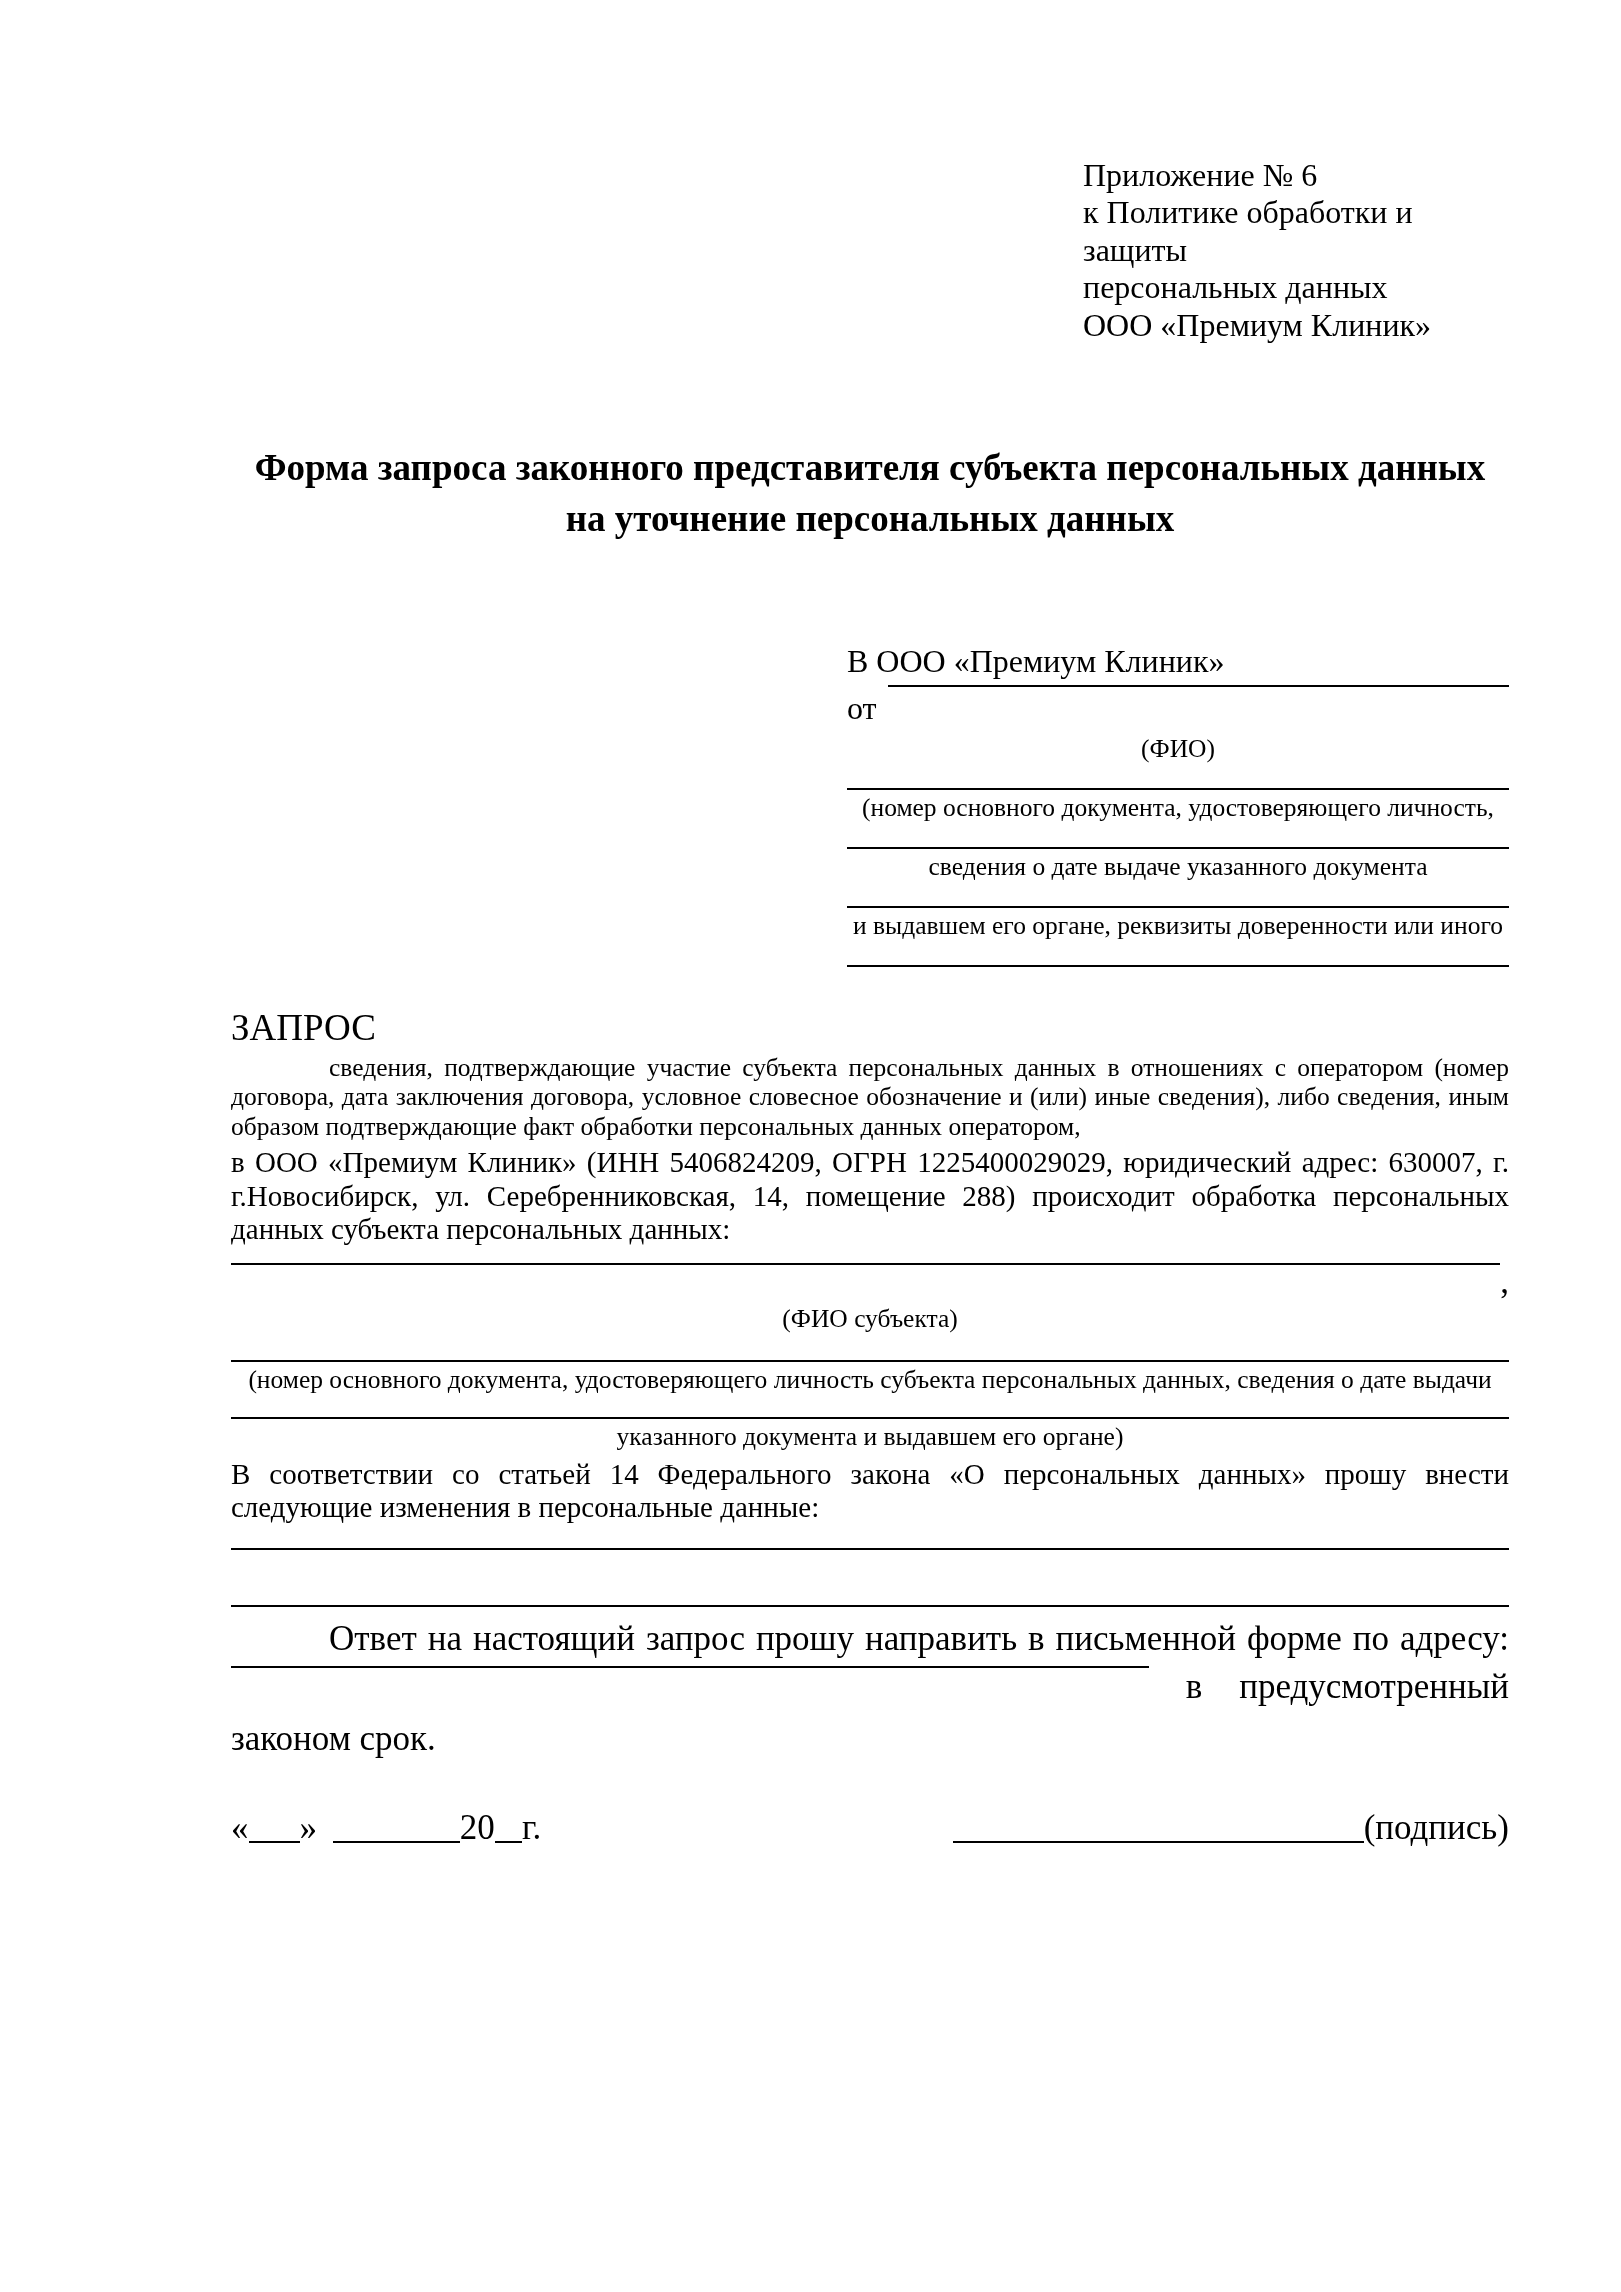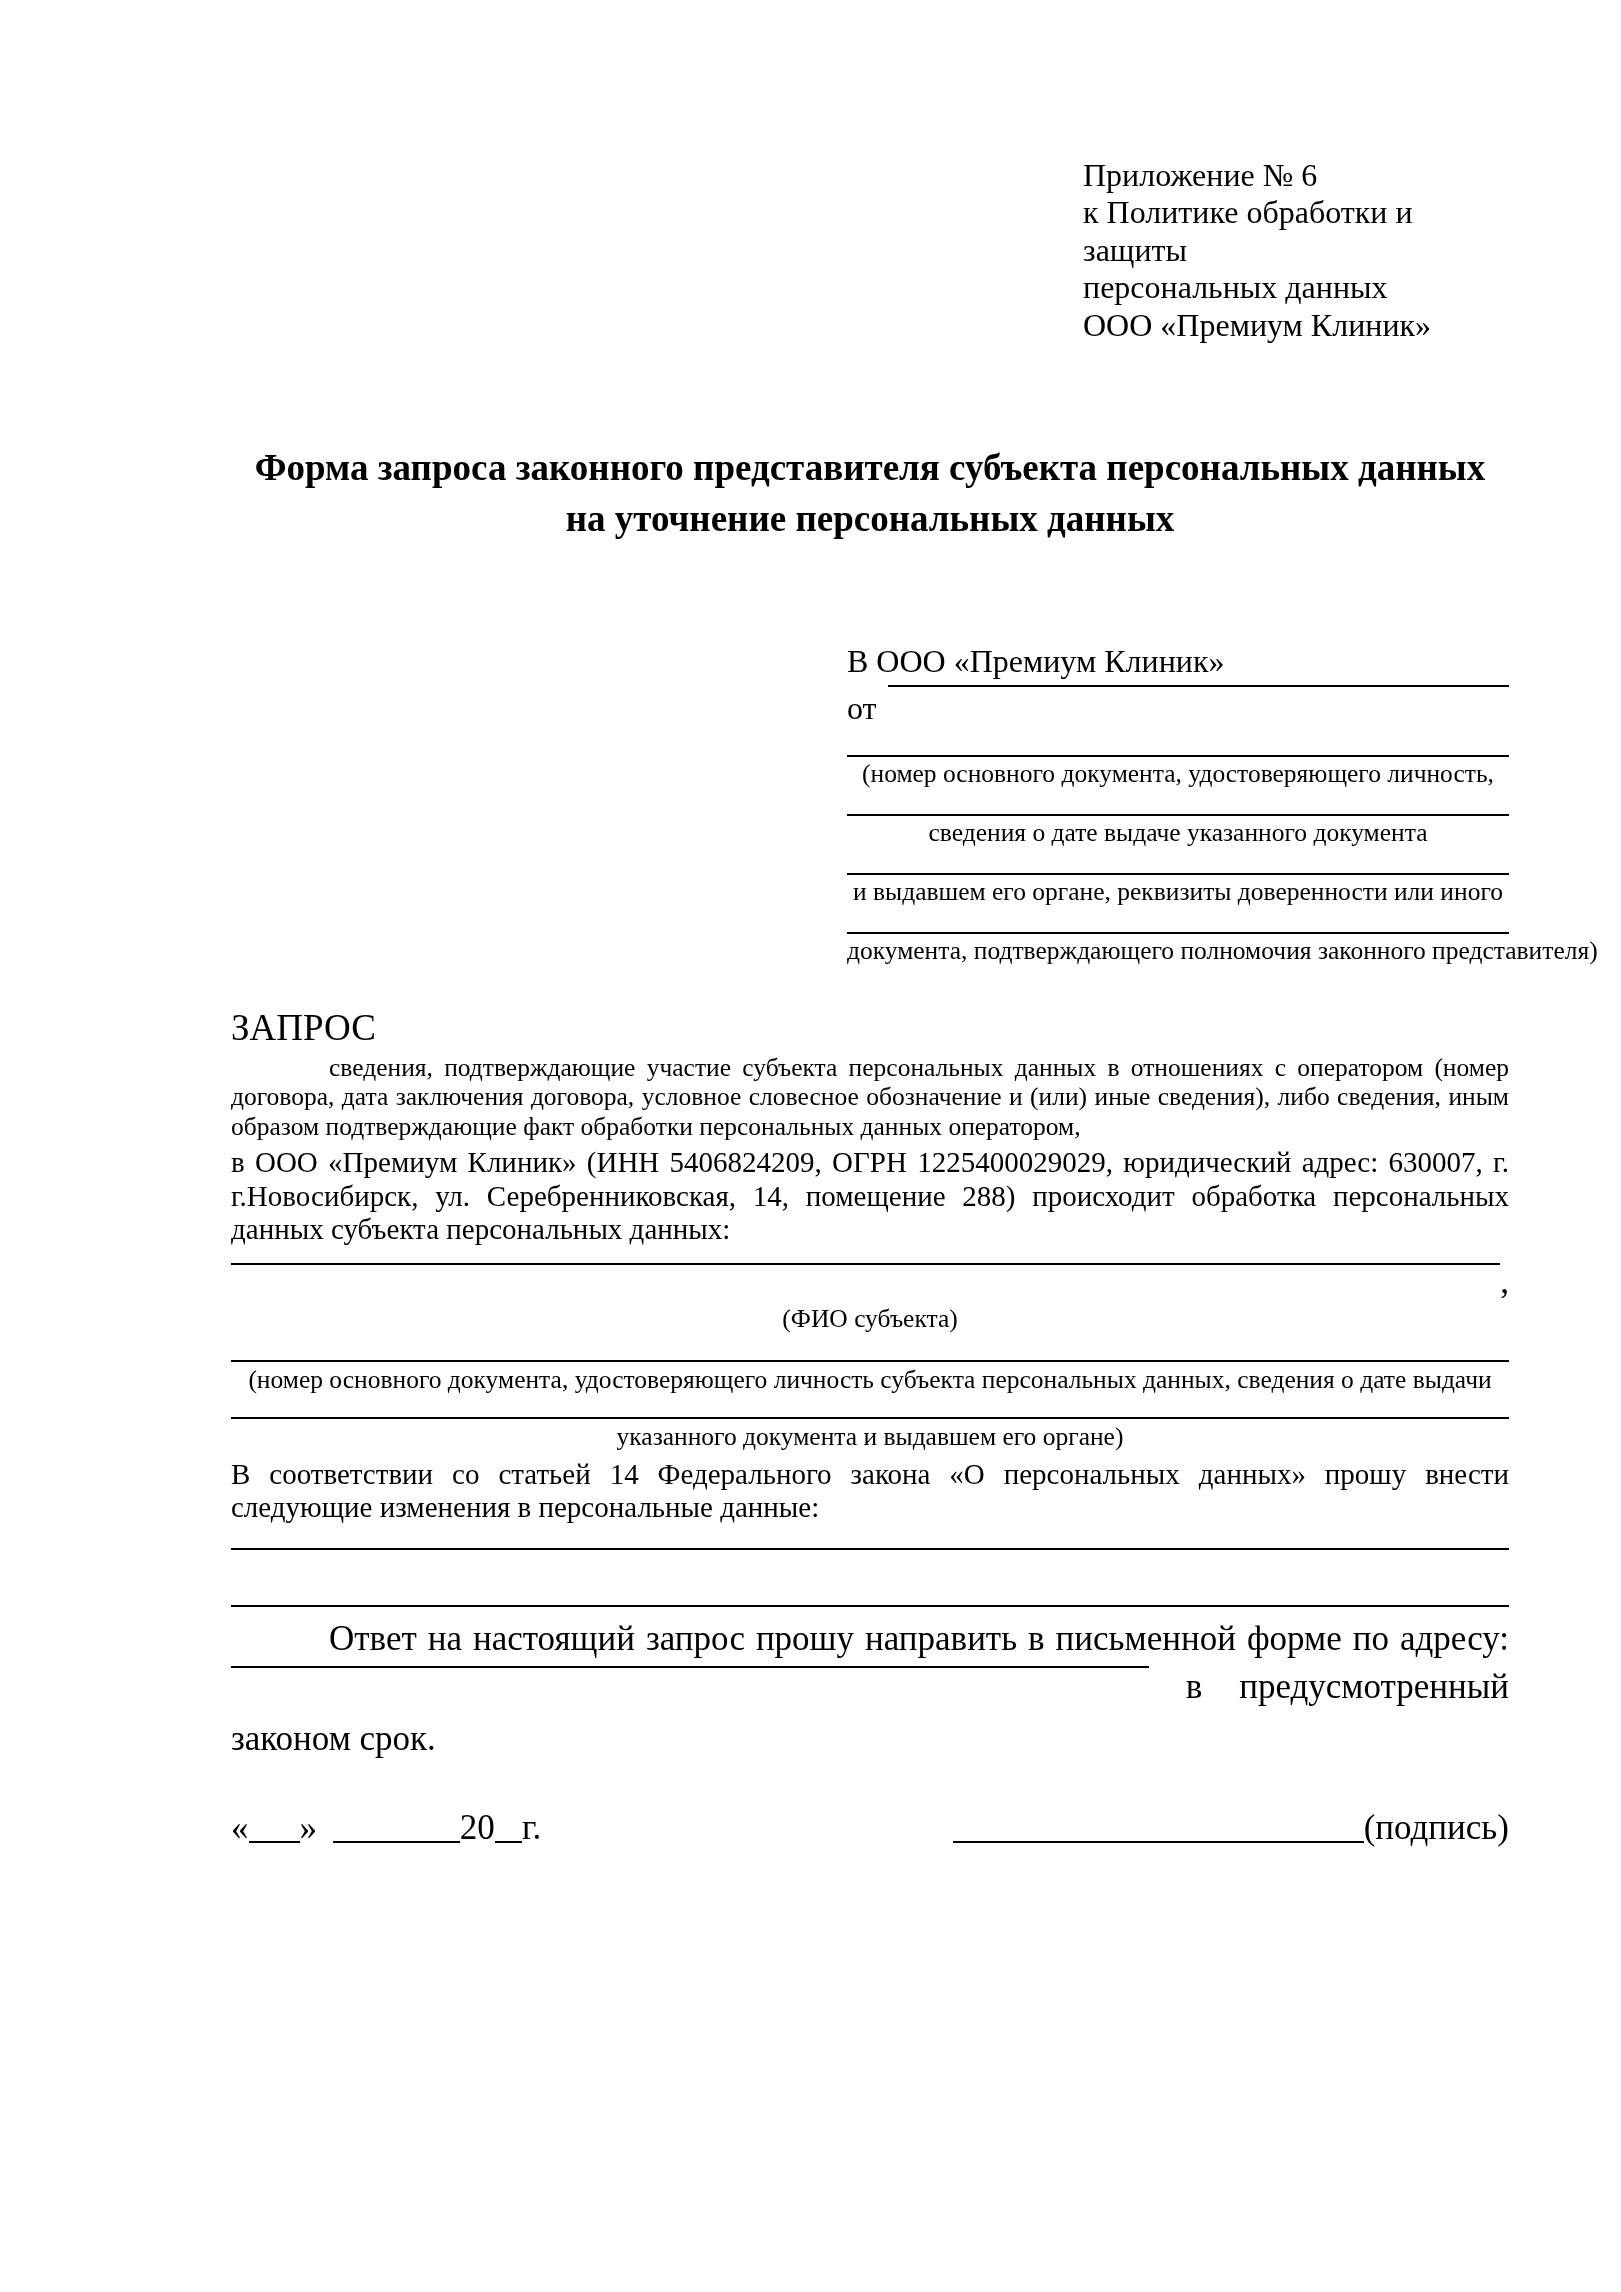--- a/index.html
+++ b/index.html
@@ -70,32 +70,32 @@
     <div>Форма запроса законного представителя субъекта персональных данных</div>
     <div>на уточнение персональных данных</div>
   </div>
 
   <div class="addressee">
     <div class="addr-to">В ООО «Премиум Клиник»</div>
     <div class="flexrow from-row">
       <span>от</span>
       <span class="ul fill"></span>
     </div>
+    <div class="cap">(ФИО)</div>
 
     <div class="blank"></div>
     <div class="cap">(номер основного документа, удостоверяющего личность,</div>
 
     <div class="blank"></div>
     <div class="cap">сведения о дате выдаче указанного документа</div>
 
     <div class="blank"></div>
     <div class="cap">и выдавшем его органе, реквизиты доверенности или иного</div>
 
     <div class="blank"></div>
-    <div class="cap">документа, подтверждающего полномочия законного представителя)</div>
   </div>
 
   <div class="zapros">ЗАПРОС</div>
 
 
   <div class="footnote">сведения, подтверждающие участие субъекта персональных данных в отношениях с оператором (номер договора, дата заключения договора, условное словесное обозначение и (или) иные сведения), либо сведения, иным образом подтверждающие факт обработки персональных данных оператором,</div>
 
   <div class="body-para operator-para">в ООО «Премиум Клиник» (ИНН 5406824209, ОГРН 1225400029029, юридический адрес: 630007, г. г.Новосибирск, ул. Серебренниковская, 14, помещение 288) происходит обработка персональных данных субъекта персональных данных:</div>
 
   <div class="flexrow subject-row">

